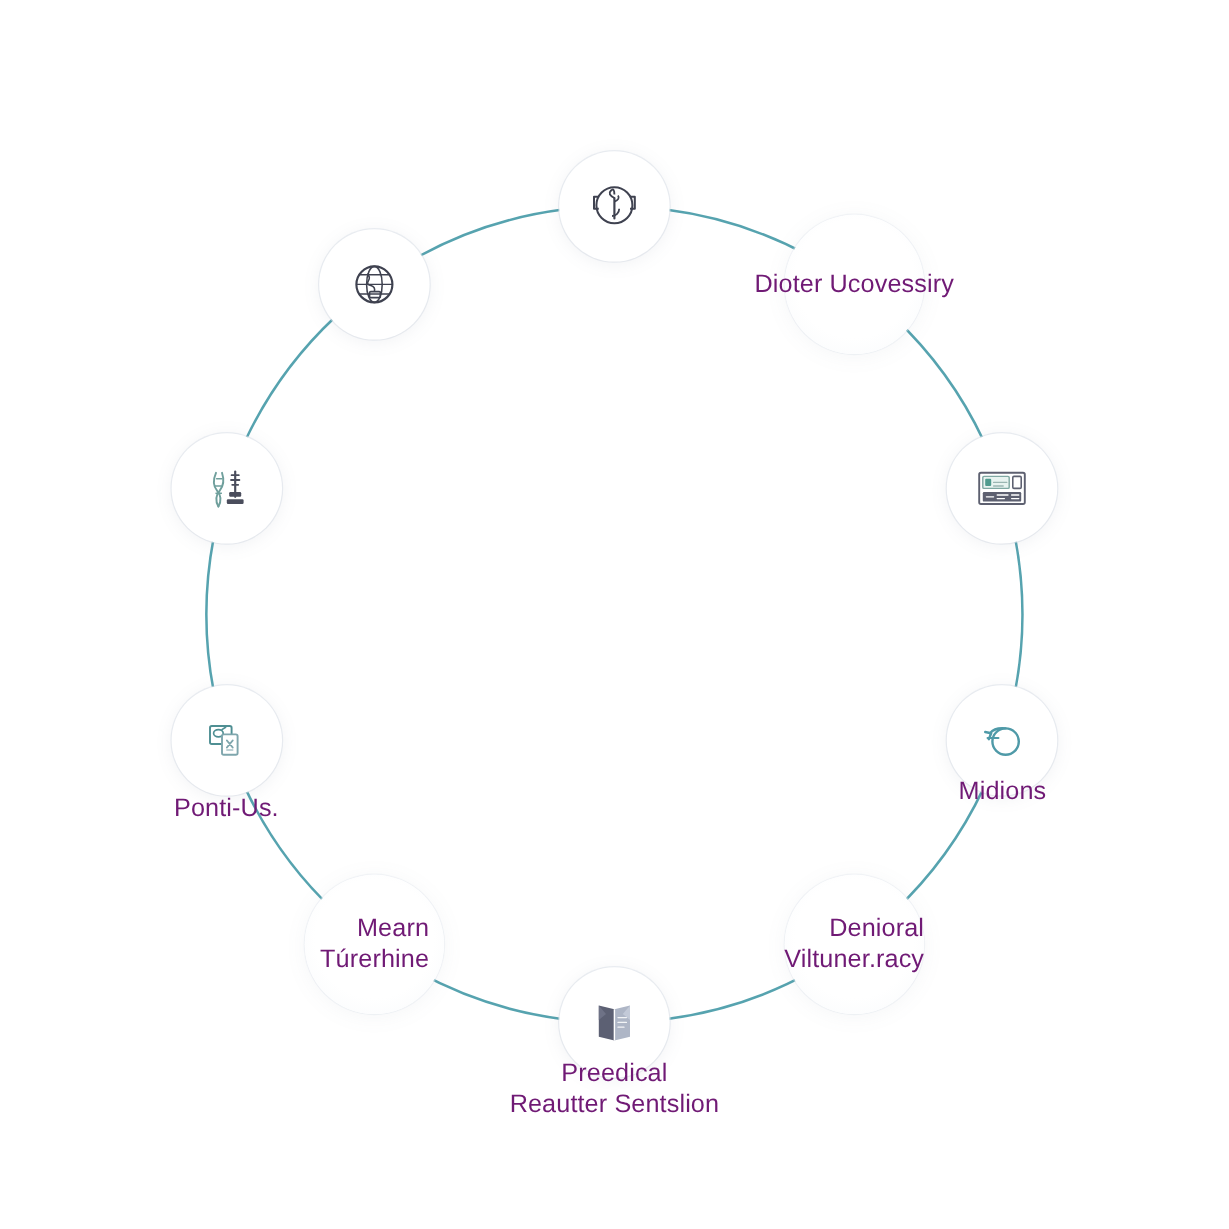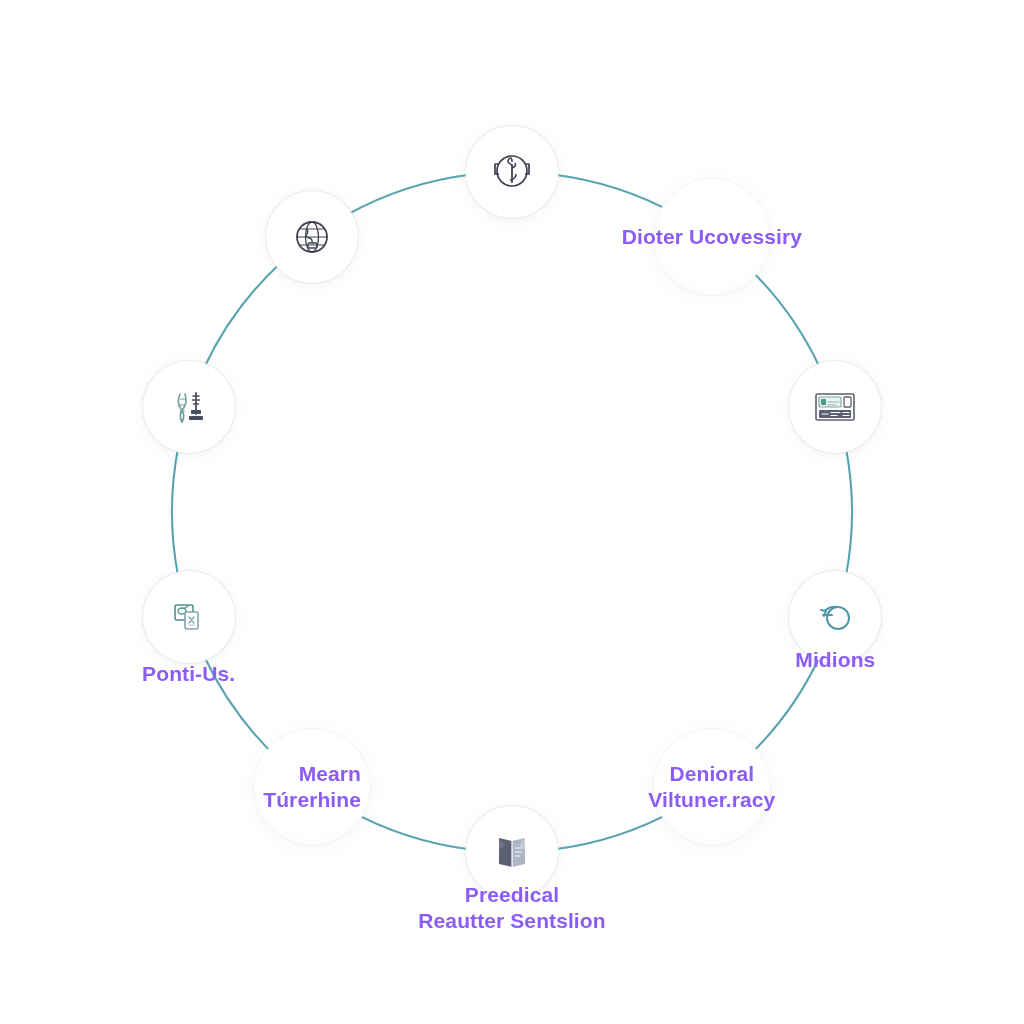--- a/index.html
+++ b/index.html
@@ -62,25 +62,24 @@
     width: 52px;
     height: 52px;
     display: block;
   }
   .node-label {
     position: absolute;
     left: 50%;
     transform: translateX(-50%);
     white-space: pre;
     text-align: center;
-    color: #8b5cf6;
+    color: #701a75;
     font-size: 21px;
     line-height: 26px;
     letter-spacing: 0.1px;
-    font-weight: bold;
   }
   .lbl-right  { text-align: center; }
   .lbl-left   { text-align: right; }
 </style>
 </head>
 <body>
 
 <div id="stage">
 
   <svg id="ring-svg" viewBox="0 0 1024 1024" xmlns="http://www.w3.org/2000/svg">
@@ -137,21 +136,21 @@
       <circle cx="29" cy="27" r="11" fill="none" stroke="#4f9aa8" stroke-width="2"></circle>
       <path d="M29 16 q-9 -1 -13 4" fill="none" stroke="#4f9aa8" stroke-width="2" stroke-linecap="round"></path>
       <path d="M12 19 l5 1 l-2 5" fill="none" stroke="#4f9aa8" stroke-width="2" stroke-linecap="round" stroke-linejoin="round"></path>
       <path d="M14 24 h9" stroke="#4f9aa8" stroke-width="1.8" stroke-linecap="round"></path>
     </svg>
     <div class="node-label" style="top: 30px; text-align: right;">Midions</div>
   </div>
 
   <div class="node" id="n4" style="left: 711.847px; top: 787.066px;">
     <div class="node-disc big plain"></div>
-    <div class="node-label lbl-right" style="top: -26px;">Denioral
+    <div class="node-label lbl-right" style="top: -26px; text-align: right;">Denioral
 Viltuner.racy</div>
   </div>
 
   <div class="node" id="n5" style="left: 512px; top: 852px;">
     <div class="node-disc"></div>
     <svg class="node-icon" viewBox="0 0 52 52">
       <path d="M26 15 L13 12 L13 38 L26 41 Z" fill="#5c6073"></path>
       <path d="M26 15 L39 12 L39 38 L26 41 Z" fill="#aeb6c6"></path>
       <path d="M26 15 L26 41" stroke="#ffffff" stroke-width="1.2"></path>
       <path d="M13 12 l6 7 l-6 5" fill="#6e7286"></path>

